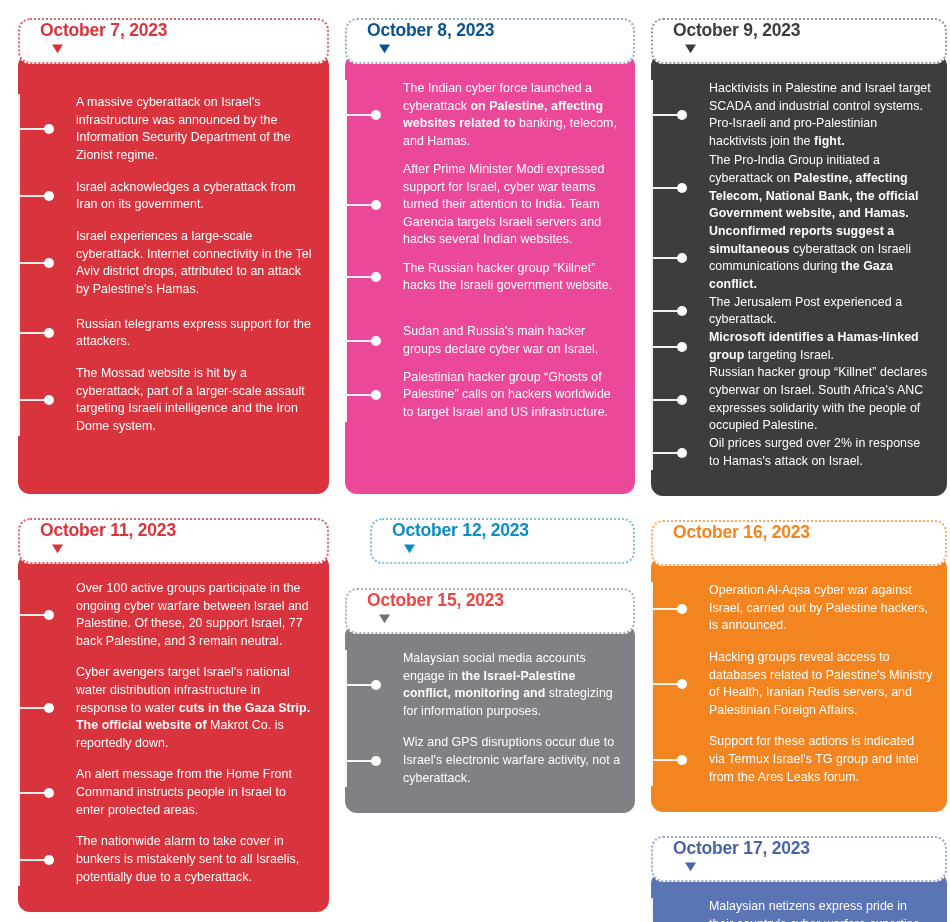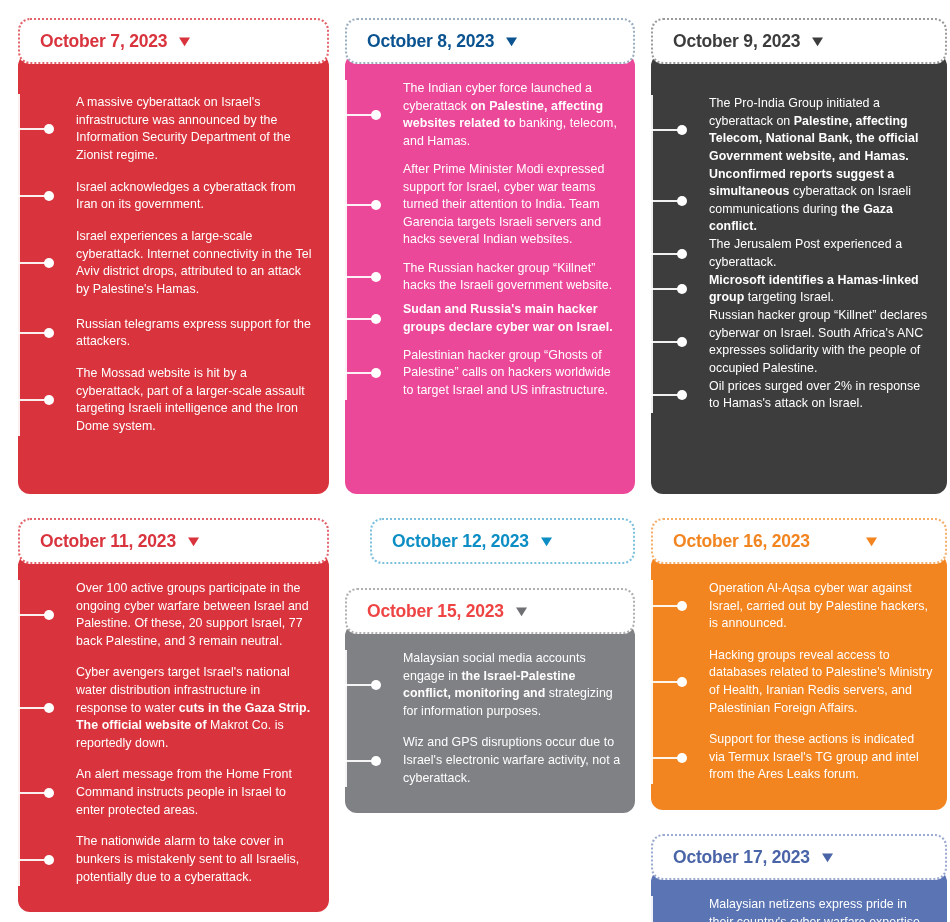--- a/index.html
+++ b/index.html
@@ -30,24 +30,25 @@
 
   
   .card { position: relative; }
 
   .card-header {
     border: 2px dotted #cfcfcf;
     border-radius: 12px;
     background: #ffffff;
     height: 46px;
     display: flex;
-    align-items: center;
+    align-items: flex-start;
     padding: 0 0 0 20px;
     position: relative;
     z-index: 3;
+    flex-direction: column;
   }
 
   .card-title {
     font-size: 17.5px;
     font-weight: bold;
     letter-spacing: -0.2px;
     white-space: nowrap;
   }
 
   .caret {
@@ -193,21 +194,21 @@
       <div class="card t-navy">
         <div class="card-header">
           <span class="card-title">October 8, 2023</span>
           <span class="caret">▼</span>
         </div>
         <div class="card-body" style="min-height: 440px;">
           <ul class="items">
             <li class="item">The Indian cyber force launched a cyberattack <b>on Palestine, affecting websites related to</b> banking, telecom, and Hamas.</li>
             <li class="item" style="margin-top: 10.6px;">After Prime Minister Modi expressed support for Israel, cyber war teams turned their attention to India. Team Garencia targets Israeli servers and hacks several Indian websites.</li>
             <li class="item" style="margin-top: 10.6px;">The Russian hacker group “Killnet” hacks the Israeli government website.</li>
-            <li class="item" style="margin-top: 6px; font-weight: bold;">Sudan and Russia's main hacker groups declare cyber war on Israel.</li>
+            <li class="item" style="margin-top: 28px;">Sudan and Russia's main hacker groups declare cyber war on Israel.</li>
             <li class="item" style="margin-top: 10.6px;">Palestinian hacker group “Ghosts of Palestine” calls on hackers worldwide to target Israel and US infrastructure.</li>
           </ul>
         </div>
       </div>
       <div class="card t-blue" style="margin-top: 24px; padding-left: 25px;">
         <div class="card-header">
           <span class="card-title">October 12, 2023</span>
           <span class="caret">▼</span>
         </div>
       </div>
@@ -225,21 +226,22 @@
       </div>
     </div>
     <div class="column">
       <div class="card t-dark">
         <div class="card-header">
           <span class="card-title">October 9, 2023</span>
           <span class="caret">▼</span>
         </div>
         <div class="card-body" style="min-height: 440px;">
           <ul class="items">
-            <li class="item" style="margin-top: 15px;">The Pro-India Group initiated a cyberattack on <b>Palestine, affecting Telecom, National Bank, the official Government website, and Hamas.</b></li>
+            <li class="item">Hacktivists in Palestine and Israel target SCADA and industrial control systems. Pro-Israeli and pro-Palestinian hacktivists join the <b>fight.</b></li>
+            <li class="item" style="margin-top: 2px;">The Pro-India Group initiated a cyberattack on <b>Palestine, affecting Telecom, National Bank, the official Government website, and Hamas.</b></li>
             <li class="item" style="margin-top: 0.166667px;"><b>Unconfirmed reports suggest a simultaneous</b> cyberattack on Israeli communications during <b>the Gaza conflict.</b></li>
             <li class="item" style="margin-top: 0.166667px;">The Jerusalem Post experienced a cyberattack.</li>
             <li class="item" style="margin-top: 0.166667px;"><b>Microsoft identifies a Hamas-linked group</b> targeting Israel.</li>
             <li class="item" style="margin-top: 0.166667px;">Russian hacker group “Killnet” declares cyberwar on Israel. South Africa's ANC expresses solidarity with the people of occupied Palestine.</li>
             <li class="item" style="margin-top: 0.166667px;">Oil prices surged over 2% in response to Hamas's attack on Israel.</li>
           </ul>
         </div>
       </div>
       <div class="card t-orange" style="margin-top: 24px;">
         <div class="card-header">

